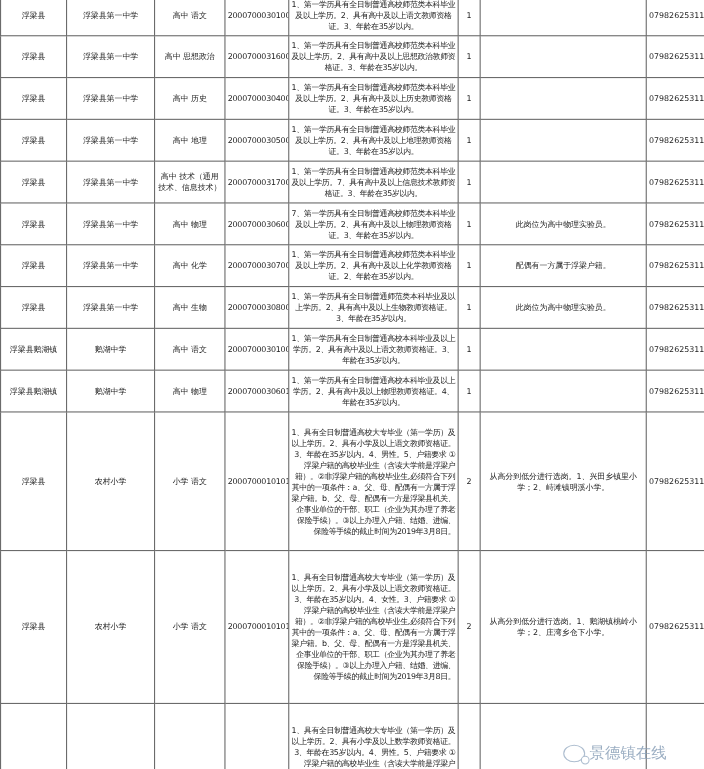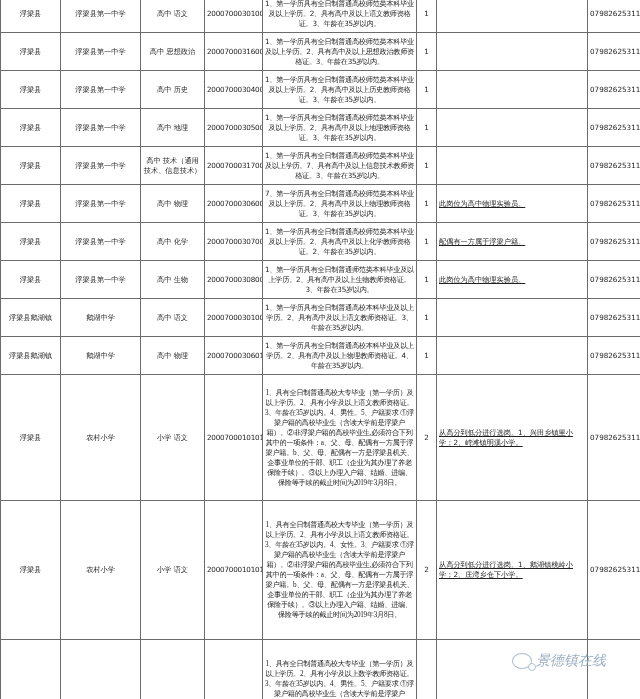--- a/index.html
+++ b/index.html
@@ -2,25 +2,25 @@
 <html><head>
 <meta charset="utf-8">
 <style>
   html, body { margin:0; padding:0; background:#ffffff; }
   body { width:640px; height:699px; overflow:hidden; position:relative; font-family:"DejaVu Sans", sans-serif; color:#222; }
   table.recruit { border-collapse:collapse; table-layout:fixed; width:640px; position:absolute; left:0; top:-6px; }
   table.recruit td { border:1px solid #6b6b6b; font-size:7.2px; line-height:10px; vertical-align:middle; padding:0 2px; overflow:hidden; }
   td.c-county, td.c-school, td.c-subject { text-align:center; }
   td.c-code { vertical-align:top; padding-top:4px; font-size:7px; letter-spacing:-0.2px; }
   td.c-req { text-align:center; letter-spacing:-0.3px; }
-  td.c-req.long { text-align:center;font-family:Liberation Serif, serif; }
+  td.c-req.long { text-align:right; }
   td.c-num { text-align:center; }
-  td.c-note { text-align:left; padding:0 6px;text-decoration:underline; }
+  td.c-note { text-align:center; padding:0 6px; }
   td.c-phone { text-align:right; padding-right:4px; font-size:7px; }
-  .watermark { position:absolute; left:512px; top:652px; display:flex; align-items:center; gap:4px; color:#8aa0b8; font-size:14px; opacity:0.85;font-style:italic; }
+  .watermark { position:absolute; left:512px; top:676px; display:flex; align-items:center; gap:4px; color:#8aa0b8; font-size:14px; opacity:0.85; }
   .watermark .logo { width:18px; height:14px; border:1.5px solid #9fb2c7; border-radius:50%; position:relative; }
   .watermark .logo::after { content:""; position:absolute; width:6px; height:6px; border:1.5px solid #9fb2c7; border-radius:50%; right:-5px; bottom:-3px; background:#fff; }
 </style>
 </head>
 <body>
 
 <table class="recruit">
   <colgroup>
     <col style="width:60px">
       <col style="width:80px">

